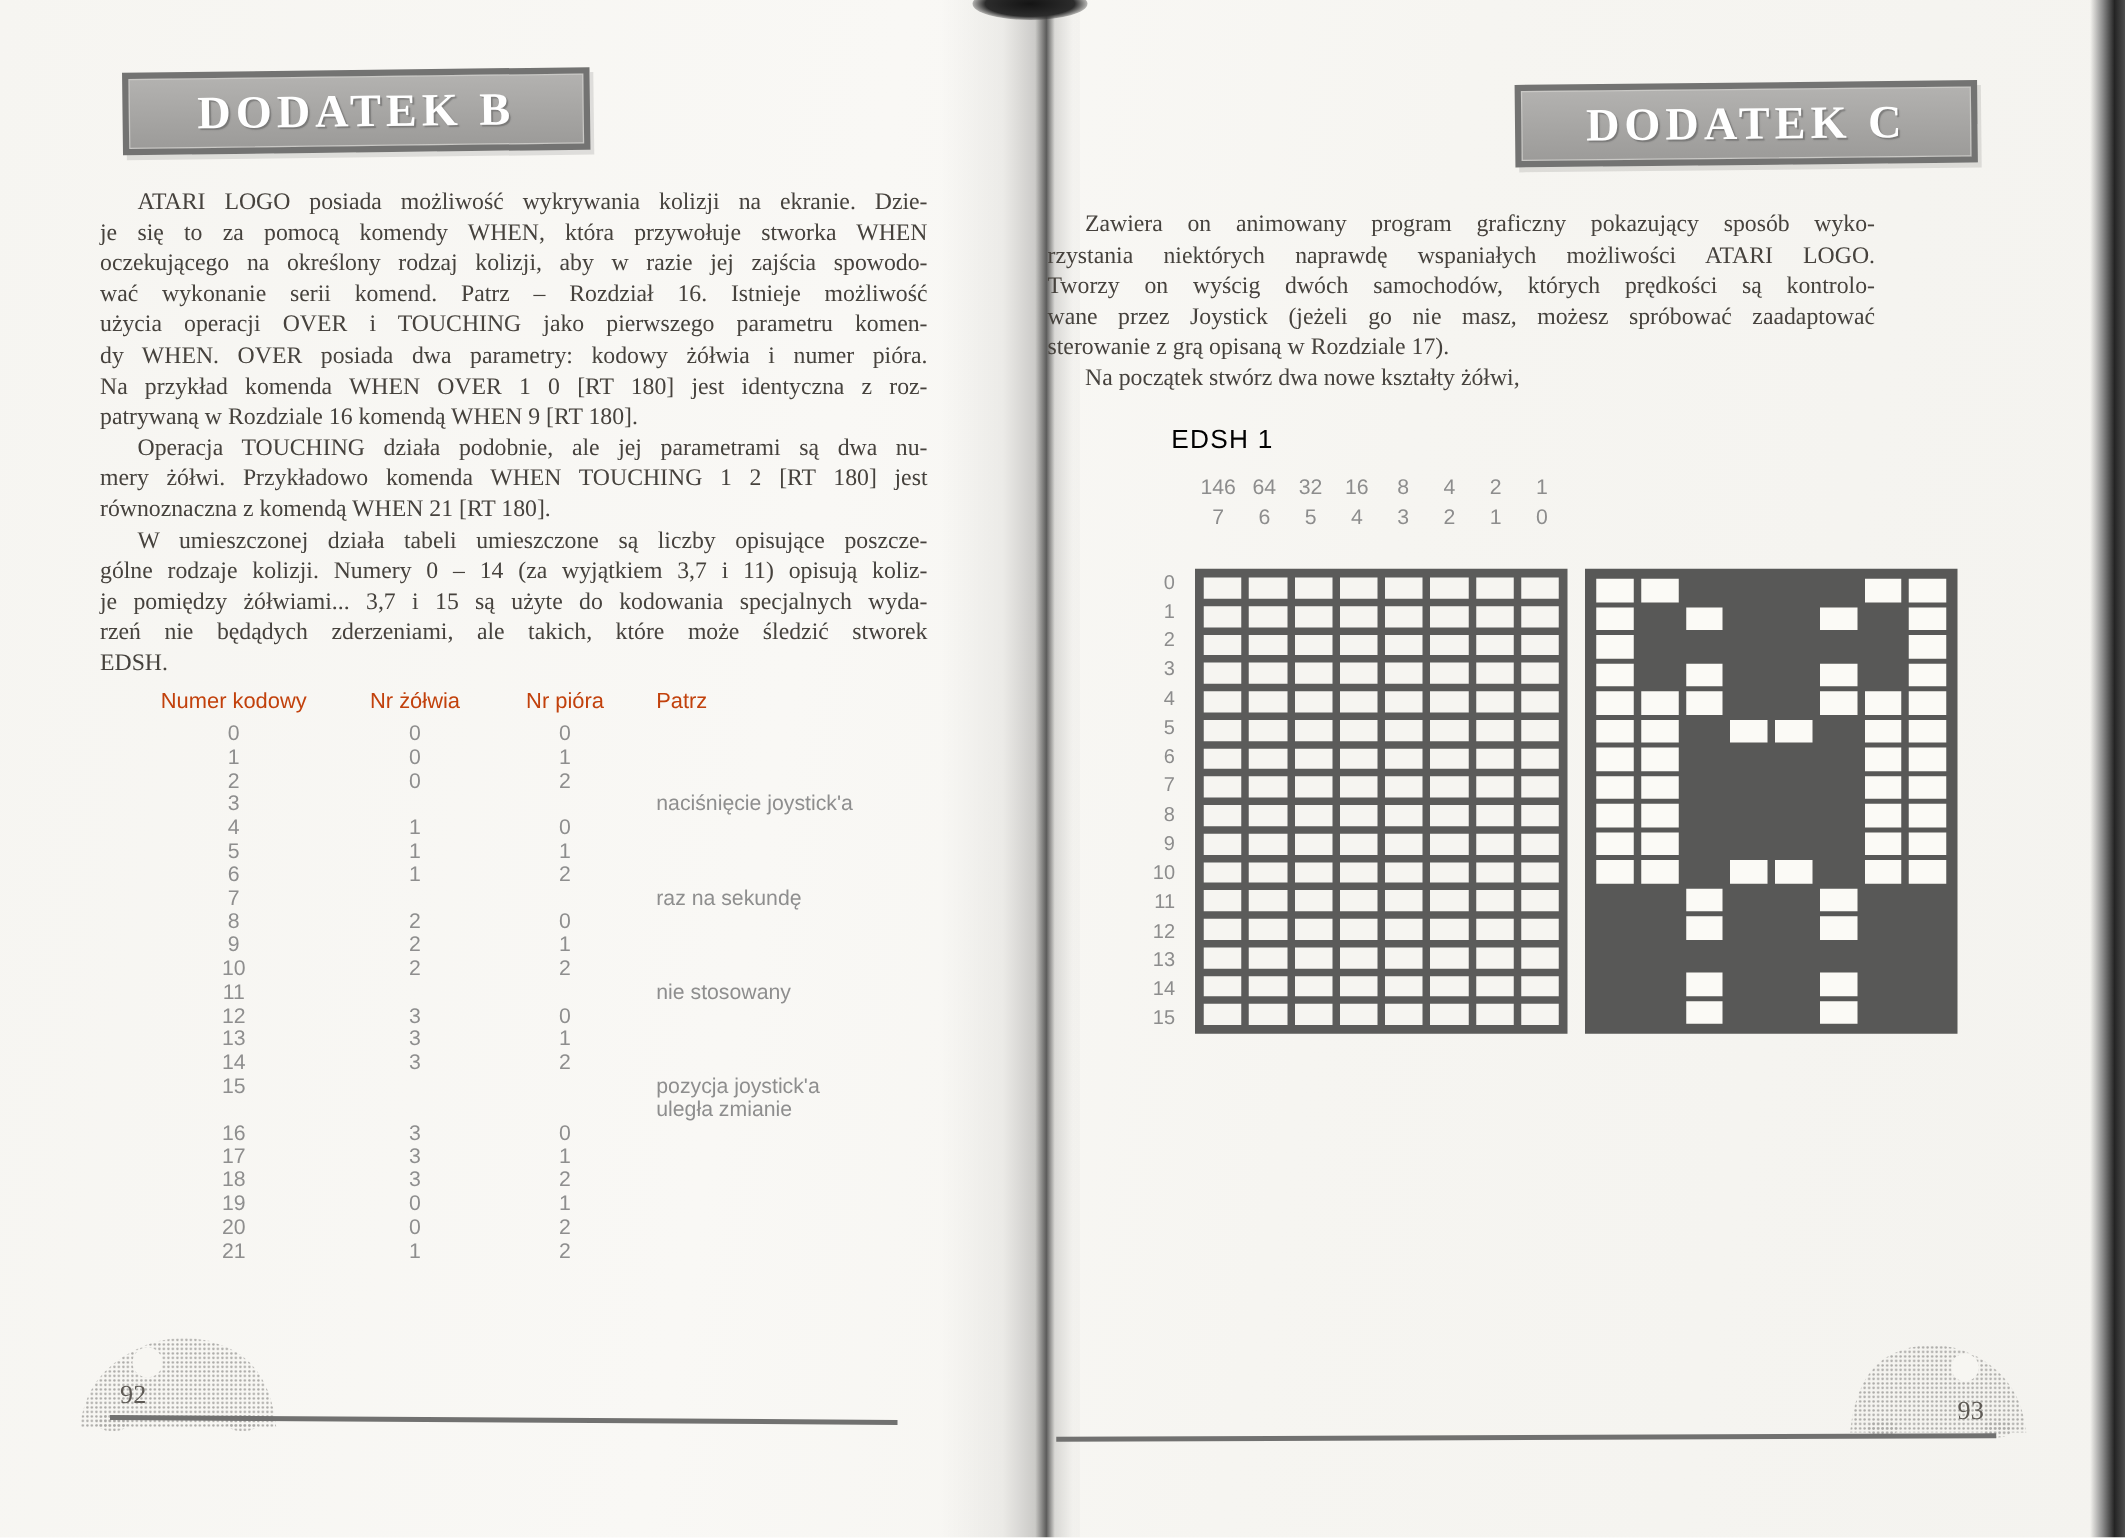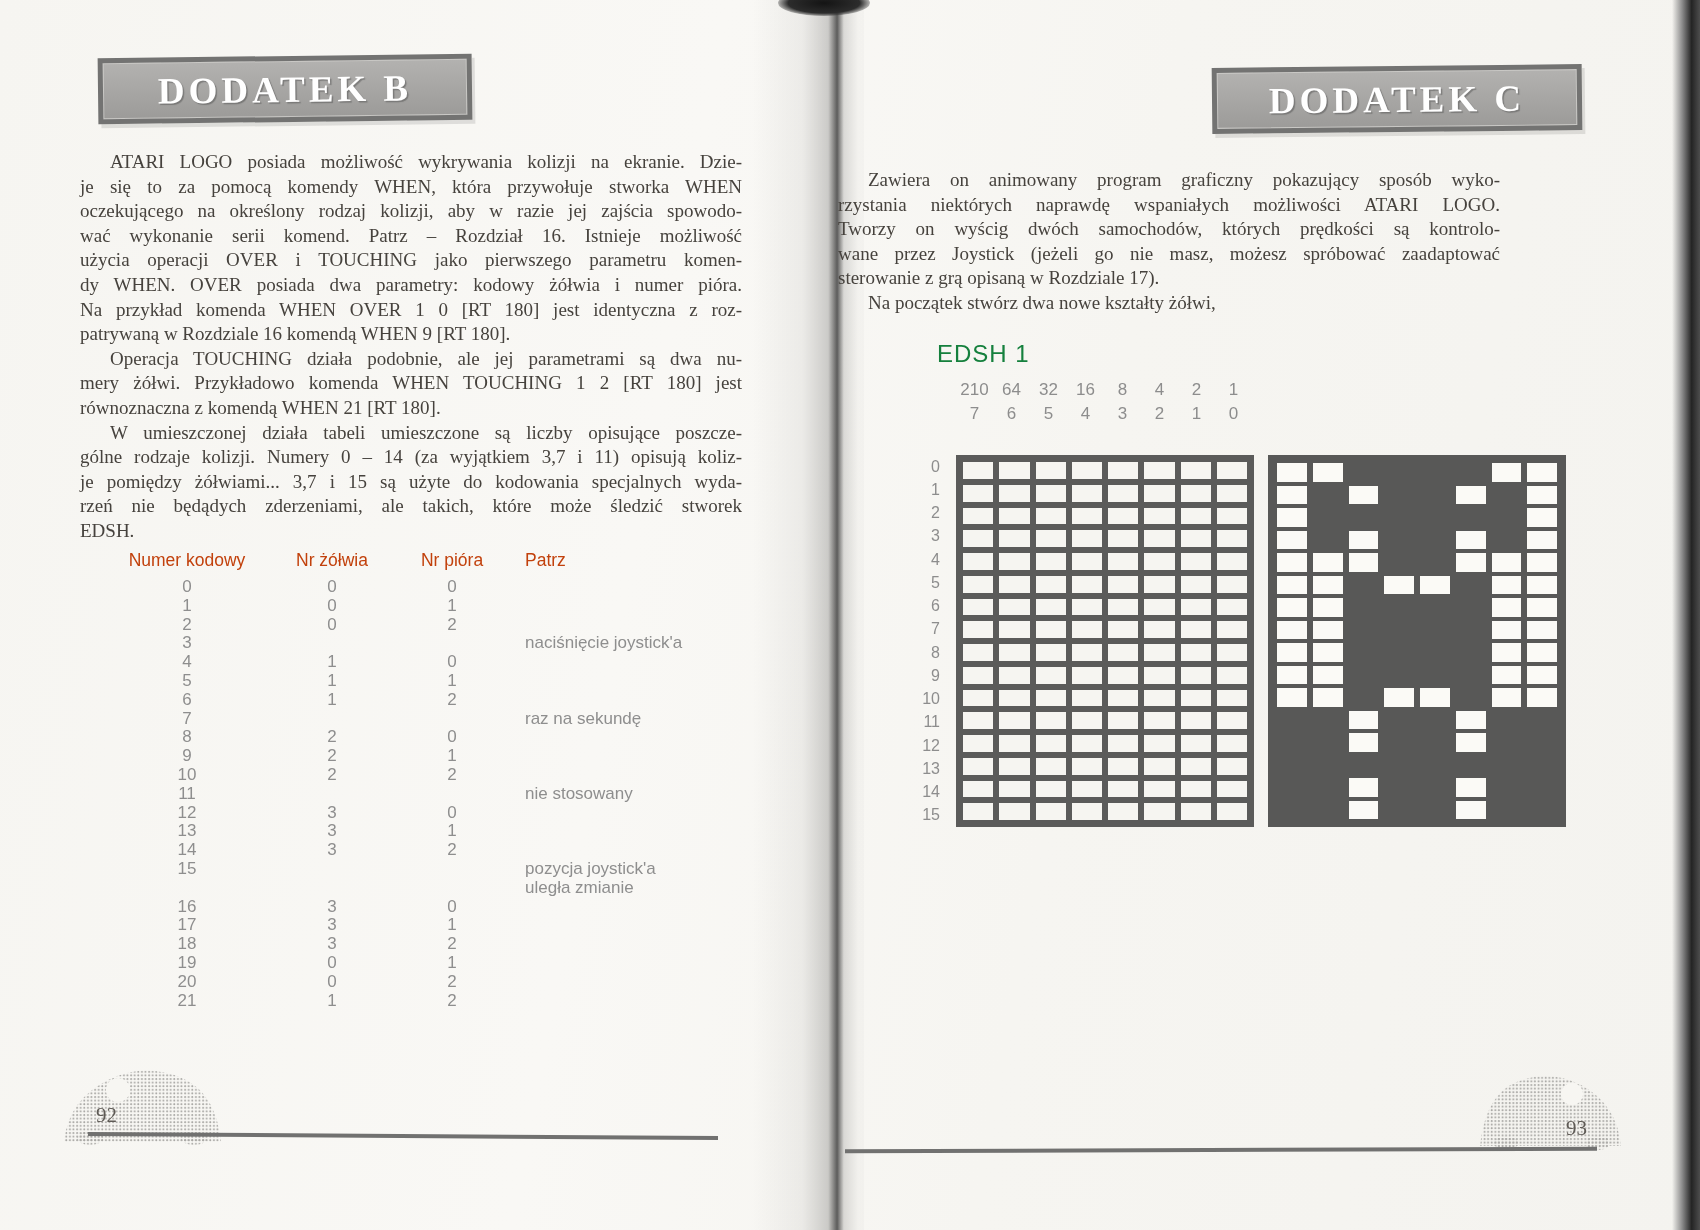--- a/index.html
+++ b/index.html
@@ -34,21 +34,21 @@
   #collision-table{position:absolute;left:97px;top:550px;
     font-family:"Liberation Sans", sans-serif;color:#8e8e8e;font-size:17px;}
   .thead,.trow{display:grid;grid-template-columns:180px 110px 130px 240px;}
   .thead{font-size:17.5px;margin-bottom:7px;color:#c2410c;}
   .th{white-space:nowrap;}
   .c-code,.c-turtle,.c-pen{text-align:center;}
   .c-desc{text-align:left;padding-left:8px;white-space:pre-line;}
   .trow .td{line-height:18.8px;}
   
   #editor-label{position:absolute;left:937px;top:340px;font-family:"Liberation Sans",sans-serif;
-    font-size:24px;color:#15803d;letter-spacing:1px;}
+    font-size:21px;color:#000000;letter-spacing:1px;}
   .bitrow{position:absolute;left:956px;display:grid;grid-template-columns:repeat(8,37px);
     font-family:"Liberation Sans",sans-serif;font-size:17px;color:#8d8d8d;}
   #bit-values{top:380px;}
   #bit-positions{top:404px;}
   .bitlab{text-align:center;}
   #row-labels{position:absolute;left:896px;top:455px;width:48px;height:372px;
     display:grid;grid-template-rows:repeat(16,1fr);
     font-family:"Liberation Sans",sans-serif;font-size:16px;color:#8d8d8d;}
   .rowlab{display:flex;align-items:center;justify-content:flex-end;padding-right:4px;}
   #grid-empty{position:absolute;left:956px;top:455px;width:298px;height:372px;box-sizing:border-box;
@@ -261,21 +261,21 @@
         <div class="td c-code">21</div>
         <div class="td c-turtle">1</div>
         <div class="td c-pen">2</div>
         <div class="td c-desc"></div>
       </div>
     </div>
 </div>
 
 <div id="editor-label">EDSH 1</div>
 <div class="bitrow" id="bit-values">
-    <div class="bitlab">210</div>
+    <div class="bitlab">146</div>
     <div class="bitlab">64</div>
     <div class="bitlab">32</div>
     <div class="bitlab">16</div>
     <div class="bitlab">8</div>
     <div class="bitlab">4</div>
     <div class="bitlab">2</div>
     <div class="bitlab">1</div>
   </div>
 <div class="bitrow" id="bit-positions">
     <div class="bitlab">7</div>

